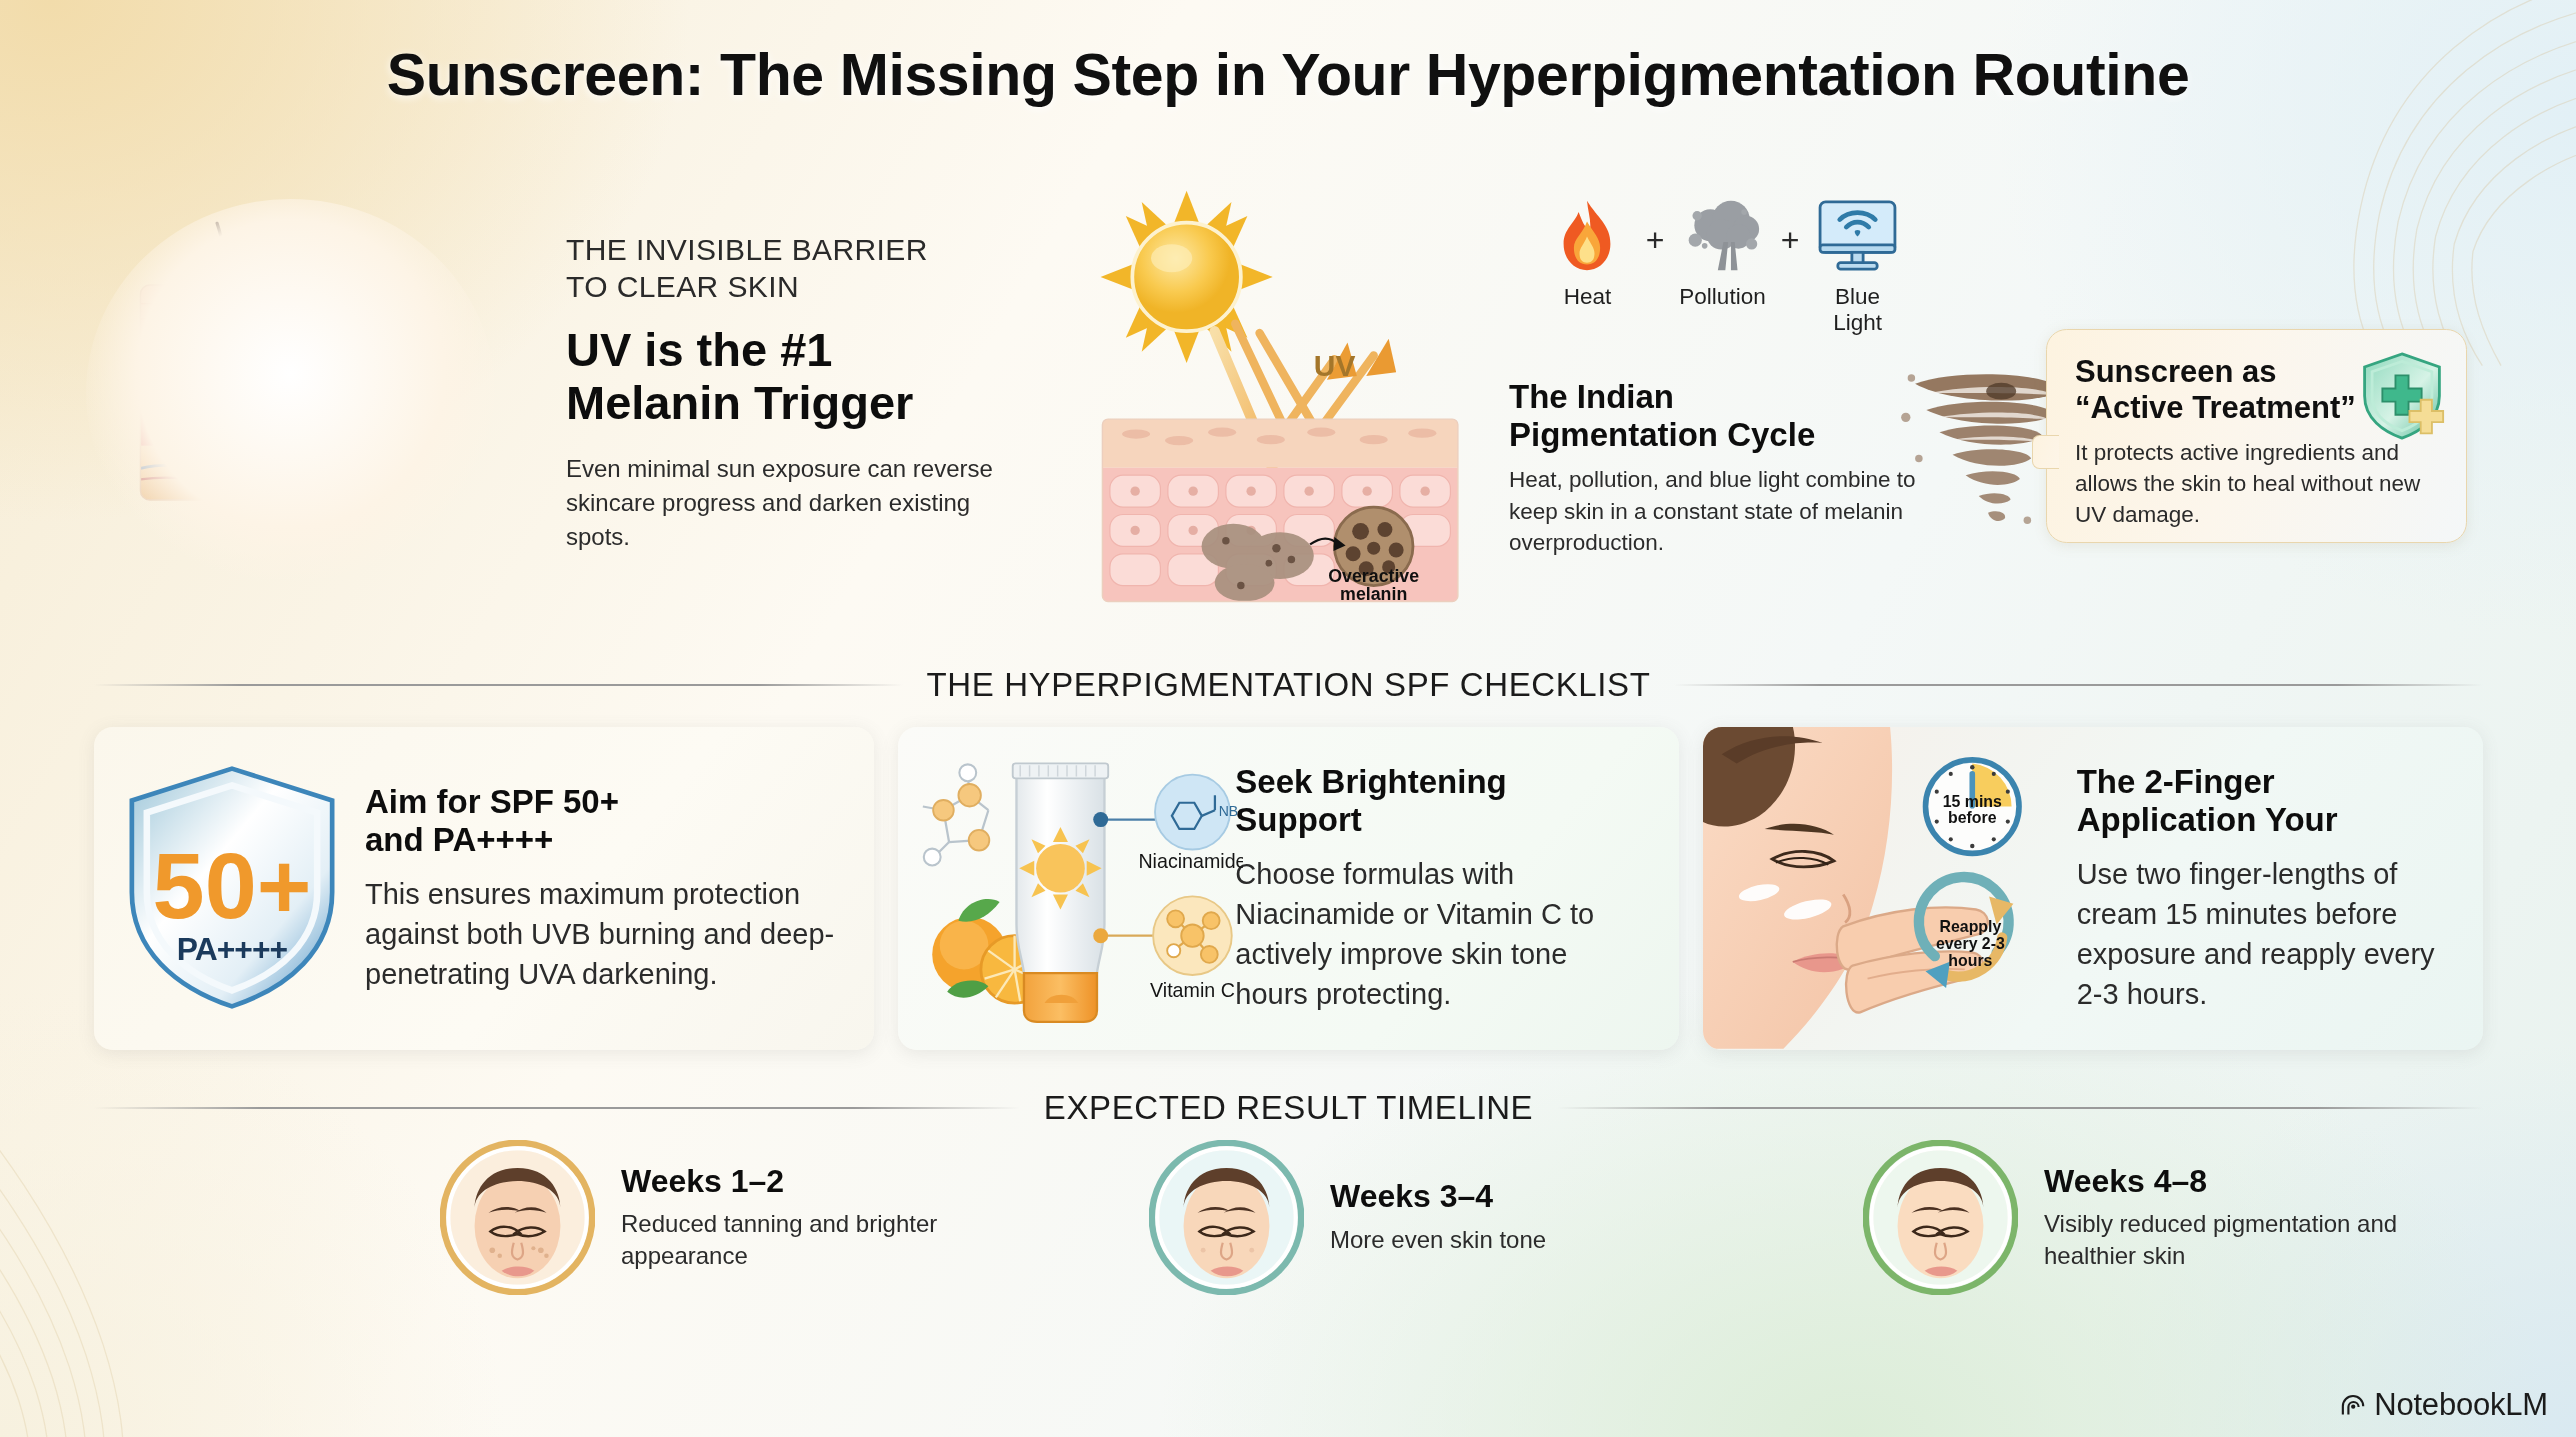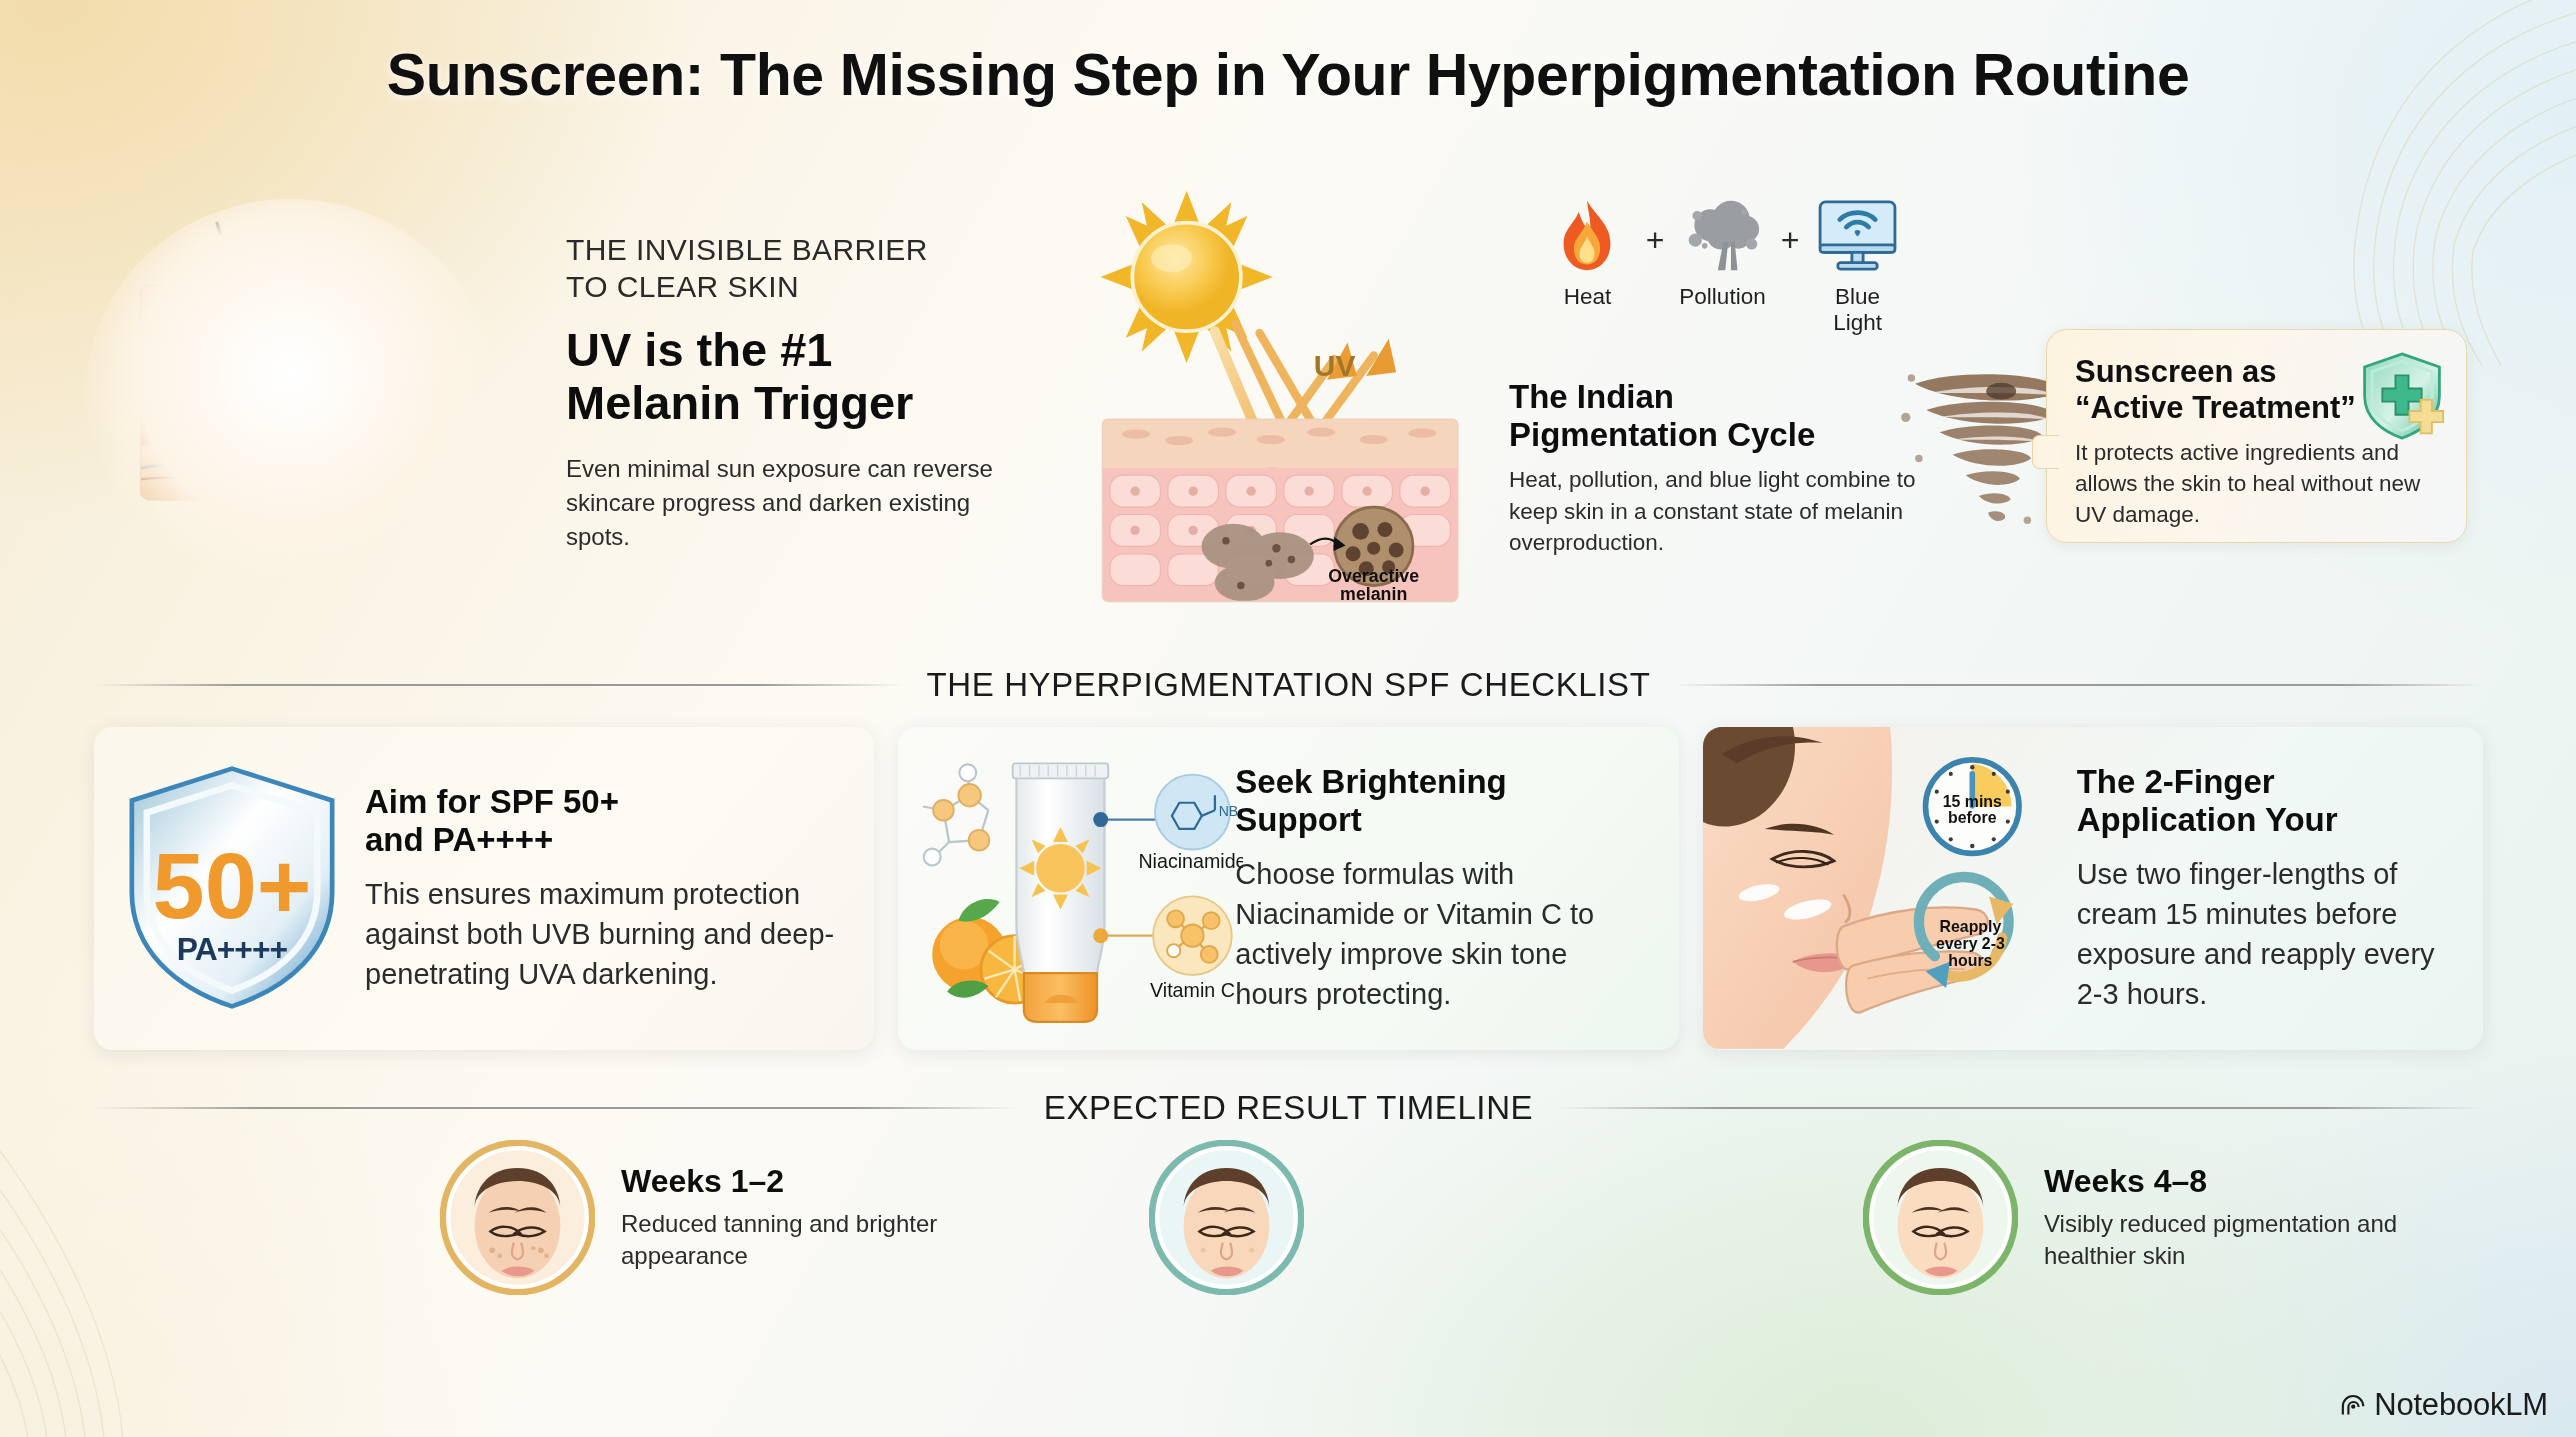--- a/index.html
+++ b/index.html
@@ -730,20 +730,24 @@
             <path d="M80 100 C90 92 104 92 112 98 C102 104 90 104 80 100 Z" fill="none" stroke="#3c281a" stroke-width="2.6"></path>
             <path d="M79 110 C76 120 76 126 83 128 C90 126 90 120 87 110" fill="none" stroke="#dda586" stroke-width="2.4"></path>
             <path d="M66 140 C76 134 92 134 101 140 C92 148 76 148 66 140 Z" fill="#e8988c"></path>
             <g fill="#dfb293" opacity=".5">
               <circle cx="58" cy="118" r="2.6"></circle>
                 <circle cx="110" cy="118" r="2.6"></circle>
             </g>
           </g>
         </svg>
       </div>
+      <div class="tl-txt">
+        <h5>Weeks 3–4</h5>
+        <p>More even skin tone</p>
+      </div>
     </div>
 
     <div class="tl-item">
       <div class="tl-face">
         <svg viewBox="0 0 166 166" width="155" height="155">
           <circle cx="83" cy="83" r="80" fill="none" stroke="#7cb56a" stroke-width="7"></circle>
           <circle cx="83" cy="83" r="74" fill="#fdfbf7" stroke="#fff" stroke-width="4"></circle>
           <clipPath id="c3">
               <circle cx="83" cy="83" r="72"></circle>
             </clipPath>

